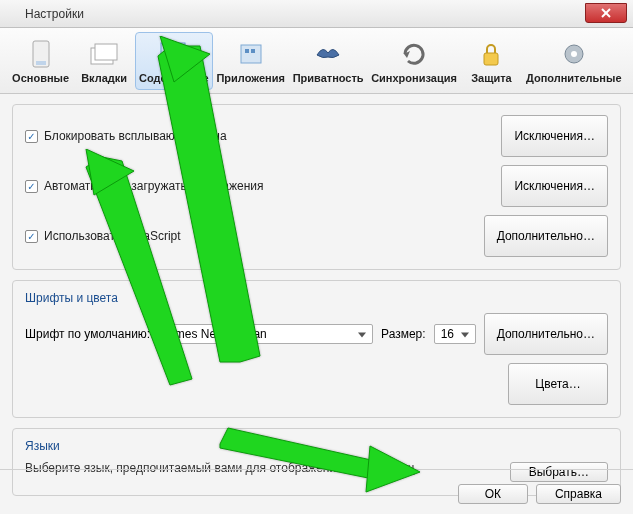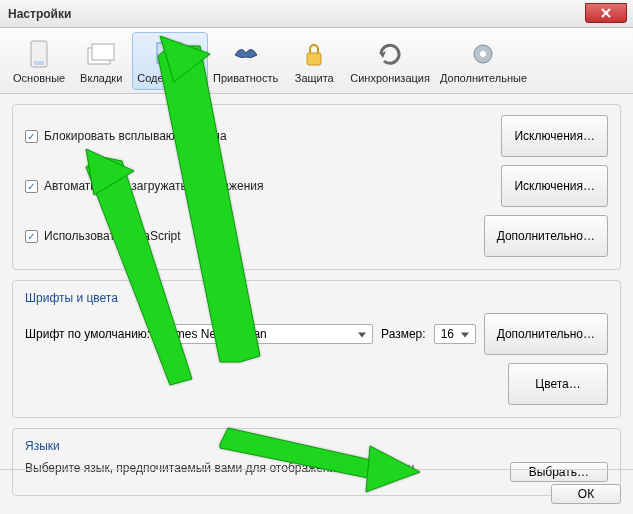--- a/index.html
+++ b/index.html
@@ -1,23 +1,23 @@
 <!DOCTYPE html>
 <html><head>
 <meta charset="utf-8">
 <style>
 * { box-sizing: border-box; margin: 0; padding: 0; }
 body { font-family: "Segoe UI", Tahoma, sans-serif; font-size: 12px; background: #fff; width: 633px; height: 514px; overflow: hidden; }
 
-.titlebar { height: 28px; background: linear-gradient(#f7f7f7, #e5e5e5); border-bottom: 1px solid #c0c0c0; display: flex; align-items: center; padding: 0 0 0 8px; position: relative; font-weight: bold; }
+.titlebar { height: 28px; background: linear-gradient(#f7f7f7, #e5e5e5); border-bottom: 1px solid #c0c0c0; display: flex; align-items: center; padding: 0 0 0 25px; position: relative; }
 .titlebar .title { color: #333; font-size: 12px; }
 .close-btn { position: absolute; right: 6px; top: 3px; width: 42px; height: 20px; background: linear-gradient(#e07070, #c83030); border: 1px solid #8a2020; border-radius: 0 0 3px 3px; display: flex; align-items: center; justify-content: center; }
 .close-x { stroke: #fff; stroke-width: 2; }
 
-.toolbar { height: 66px; background: linear-gradient(#fcfcfc, #ededed); display: flex; align-items: center; padding: 4px 8px; border-bottom: 1px solid #c7c7c7; }
+.toolbar { height: 66px; background: linear-gradient(#fcfcfc, #ededed); display: flex; align-items: center; padding: 4px 8px; border-bottom: 1px solid #c7c7c7; font-weight: bold; }
 .toolbar-btn { display: flex; flex-direction: column; align-items: center; justify-content: center; padding: 2px 4px; height: 58px; border: 1px solid transparent; border-radius: 4px; cursor: pointer; min-width: 62px; }
 .toolbar-btn.selected { background: linear-gradient(#e6f0fb, #cde1f6); border-color: #9cc1e8; }
 .toolbar-icon { width: 32px; height: 32px; display: flex; align-items: center; justify-content: center; }
 .toolbar-label { font-size: 11px; color: #222; margin-top: 2px; white-space: nowrap; }
 
 .content { padding: 10px 12px; background: #f4f4f4; height: calc(514px - 28px - 66px); position: relative; }
 
 fieldset { border: 1px solid #cfcfcf; border-radius: 4px; padding: 10px 12px 12px; margin-bottom: 10px; background: #f4f4f4; }
 fieldset .row { display: flex; align-items: center; margin-bottom: 8px; gap: 6px; }
 fieldset .row:last-child { margin-bottom: 0; }
@@ -81,43 +81,53 @@
     <span class="toolbar-icon">
         <svg width="30" height="26">
           <rect x="2" y="2" width="24" height="20" fill="#cfe3f7" stroke="#6a9cd1"></rect>
           <circle cx="22" cy="18" r="7" fill="#f5ecc9" stroke="#c7a94d"></circle>
         </svg>
       </span>
     <span class="toolbar-label">Содержимое</span>
   </div>
   <div class="toolbar-btn">
     <span class="toolbar-icon">
+        <svg width="28" height="26">
+          <rect x="4" y="4" width="20" height="18" fill="#d5e4f3" stroke="#7fa9d3"></rect>
+          <rect x="8" y="8" width="4" height="4" fill="#5d8fc4"></rect>
+          <rect x="14" y="8" width="4" height="4" fill="#5d8fc4"></rect>
+        </svg>
+      </span>
+    <span class="toolbar-label">Приложения</span>
+  </div>
+  <div class="toolbar-btn">
+    <span class="toolbar-icon">
         <svg width="30" height="22">
           <path d="M4 12 Q10 2 15 10 Q20 2 26 12 Q20 16 15 14 Q10 16 4 12" fill="#4a6fa5" stroke="#2d4d7a"></path>
         </svg>
       </span>
     <span class="toolbar-label">Приватность</span>
+  </div>
+  <div class="toolbar-btn">
+    <span class="toolbar-icon">
+        <svg width="26" height="26">
+          <path d="M4 13 a9 9 0 1 1 3 7" fill="none" stroke="#6b6b6b" stroke-width="3"></path>
+          <polygon points="3,13 9,10 6,17" fill="#6b6b6b"></polygon>
+        </svg>
+      </span>
+    <span class="toolbar-label">Синхронизация</span>
   </div>
   <div class="toolbar-btn">
     <span class="toolbar-icon">
         <svg width="24" height="26">
           <rect x="5" y="12" width="14" height="12" rx="2" fill="#f3c94d" stroke="#c49a20"></rect>
           <path d="M8 12 V8 a4 4 0 0 1 8 0 V12" fill="none" stroke="#c49a20" stroke-width="2"></path>
         </svg>
       </span>
     <span class="toolbar-label">Защита</span>
-  </div>
-  <div class="toolbar-btn">
-    <span class="toolbar-icon">
-        <svg width="26" height="26">
-          <path d="M4 13 a9 9 0 1 1 3 7" fill="none" stroke="#6b6b6b" stroke-width="3"></path>
-          <polygon points="3,13 9,10 6,17" fill="#6b6b6b"></polygon>
-        </svg>
-      </span>
-    <span class="toolbar-label">Синхронизация</span>
   </div>
   <div class="toolbar-btn">
     <span class="toolbar-icon">
         <svg width="26" height="26">
           <circle cx="13" cy="13" r="9" fill="#b9c3cc" stroke="#7a8997"></circle>
           <circle cx="13" cy="13" r="3" fill="#fff"></circle>
         </svg>
       </span>
     <span class="toolbar-label">Дополнительные</span>
   </div>
@@ -161,20 +171,21 @@
     <div class="section-title">Языки</div>
     <div class="row">
       <span class="desc">Выберите язык, предпочитаемый вами для отображения веб-страниц</span>
       <button class="btn small right-btn">Выбрать…</button>
     </div>
   </div>
 
   <div class="bottom-sep"></div>
   <div class="bottom-bar">
     <button class="btn small">ОК</button>
+    <button class="btn small">Справка</button>
   </div>
 
   <svg class="arrow" style="left:110px; top:-58px" width="190" height="360">
     <polygon points="60,10 90,10 150,320 130,326 110,326 48,20" fill="#1fd61f" stroke="#0a9a0a" stroke-width="1"></polygon>
     <polygon points="50,0 100,18 64,46" fill="#1fd61f" stroke="#0a9a0a"></polygon>
   </svg>
   <svg class="arrow" style="left:-6px; top:55px" width="220" height="250">
     <polygon points="108,8 128,12 198,230 176,236 92,18" fill="#1fd61f" stroke="#0a9a0a"></polygon>
     <polygon points="92,0 140,22 100,46" fill="#1fd61f" stroke="#0a9a0a"></polygon>
   </svg>

